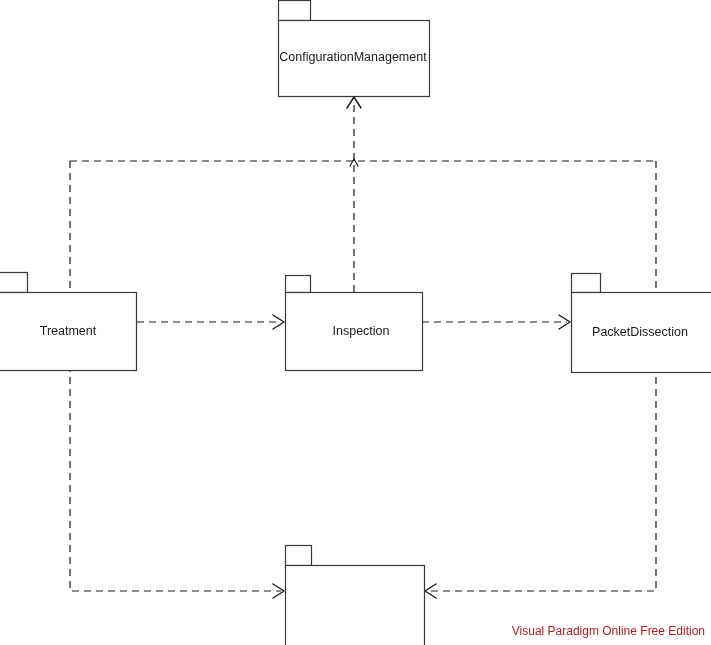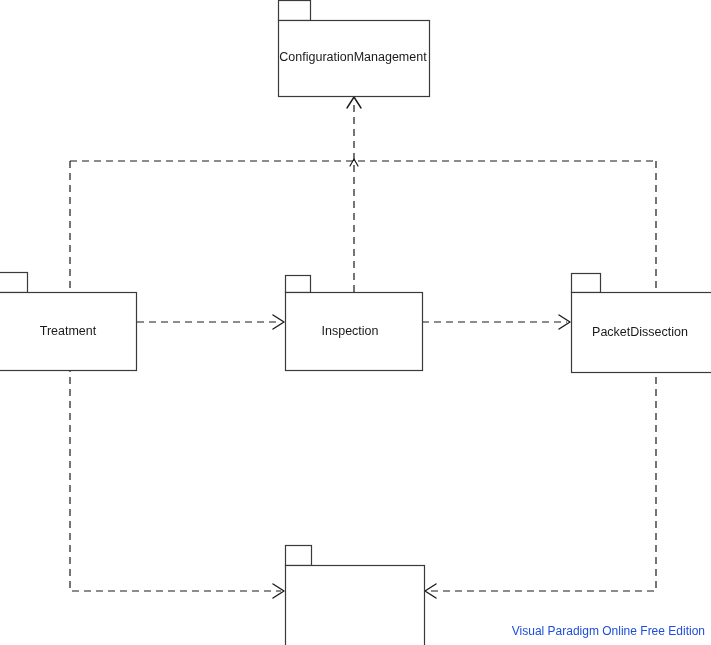--- a/index.html
+++ b/index.html
@@ -33,21 +33,21 @@
     white-space: nowrap;
     line-height: 1;
     user-select: none;
   }
   #watermark {
     position: absolute;
     right: 6px;
     bottom: 7px;
     font-family: "Liberation Sans", sans-serif;
     font-size: 12px;
-    color: #1d4ed8;
+    color: #b91c1c;
     white-space: nowrap;
     user-select: none;
   }
 </style>
 </head>
 <body>
 
 <div id="canvas">
 
   <svg id="diagram-svg" viewBox="0 0 711 645" xmlns="http://www.w3.org/2000/svg">
@@ -108,20 +108,20 @@
         <rect x="285.5" y="545.5" width="26" height="20"></rect>
         <rect x="285.5" y="565.5" width="139" height="82"></rect>
       </g>
     </g>
   </svg>
 
   <div class="pkg-label" style="left:253px; top:51px; width:200px;">ConfigurationManagement</div>
 
   <div class="pkg-label" style="left:-32px; top:325px; width:200px;">Treatment</div>
 
-  <div class="pkg-label" style="left:250px; top:325px; width:200px;">Inspection</div>
+  <div class="pkg-label" style="left:261px; top:325px; width:200px;">Inspection</div>
 
   <div class="pkg-label" style="left:540px; top:326px; width:200px;">PacketDissection</div>
 
 
   <div id="watermark">Visual Paradigm Online Free Edition</div>
 
 </div>
 
 </body></html>

